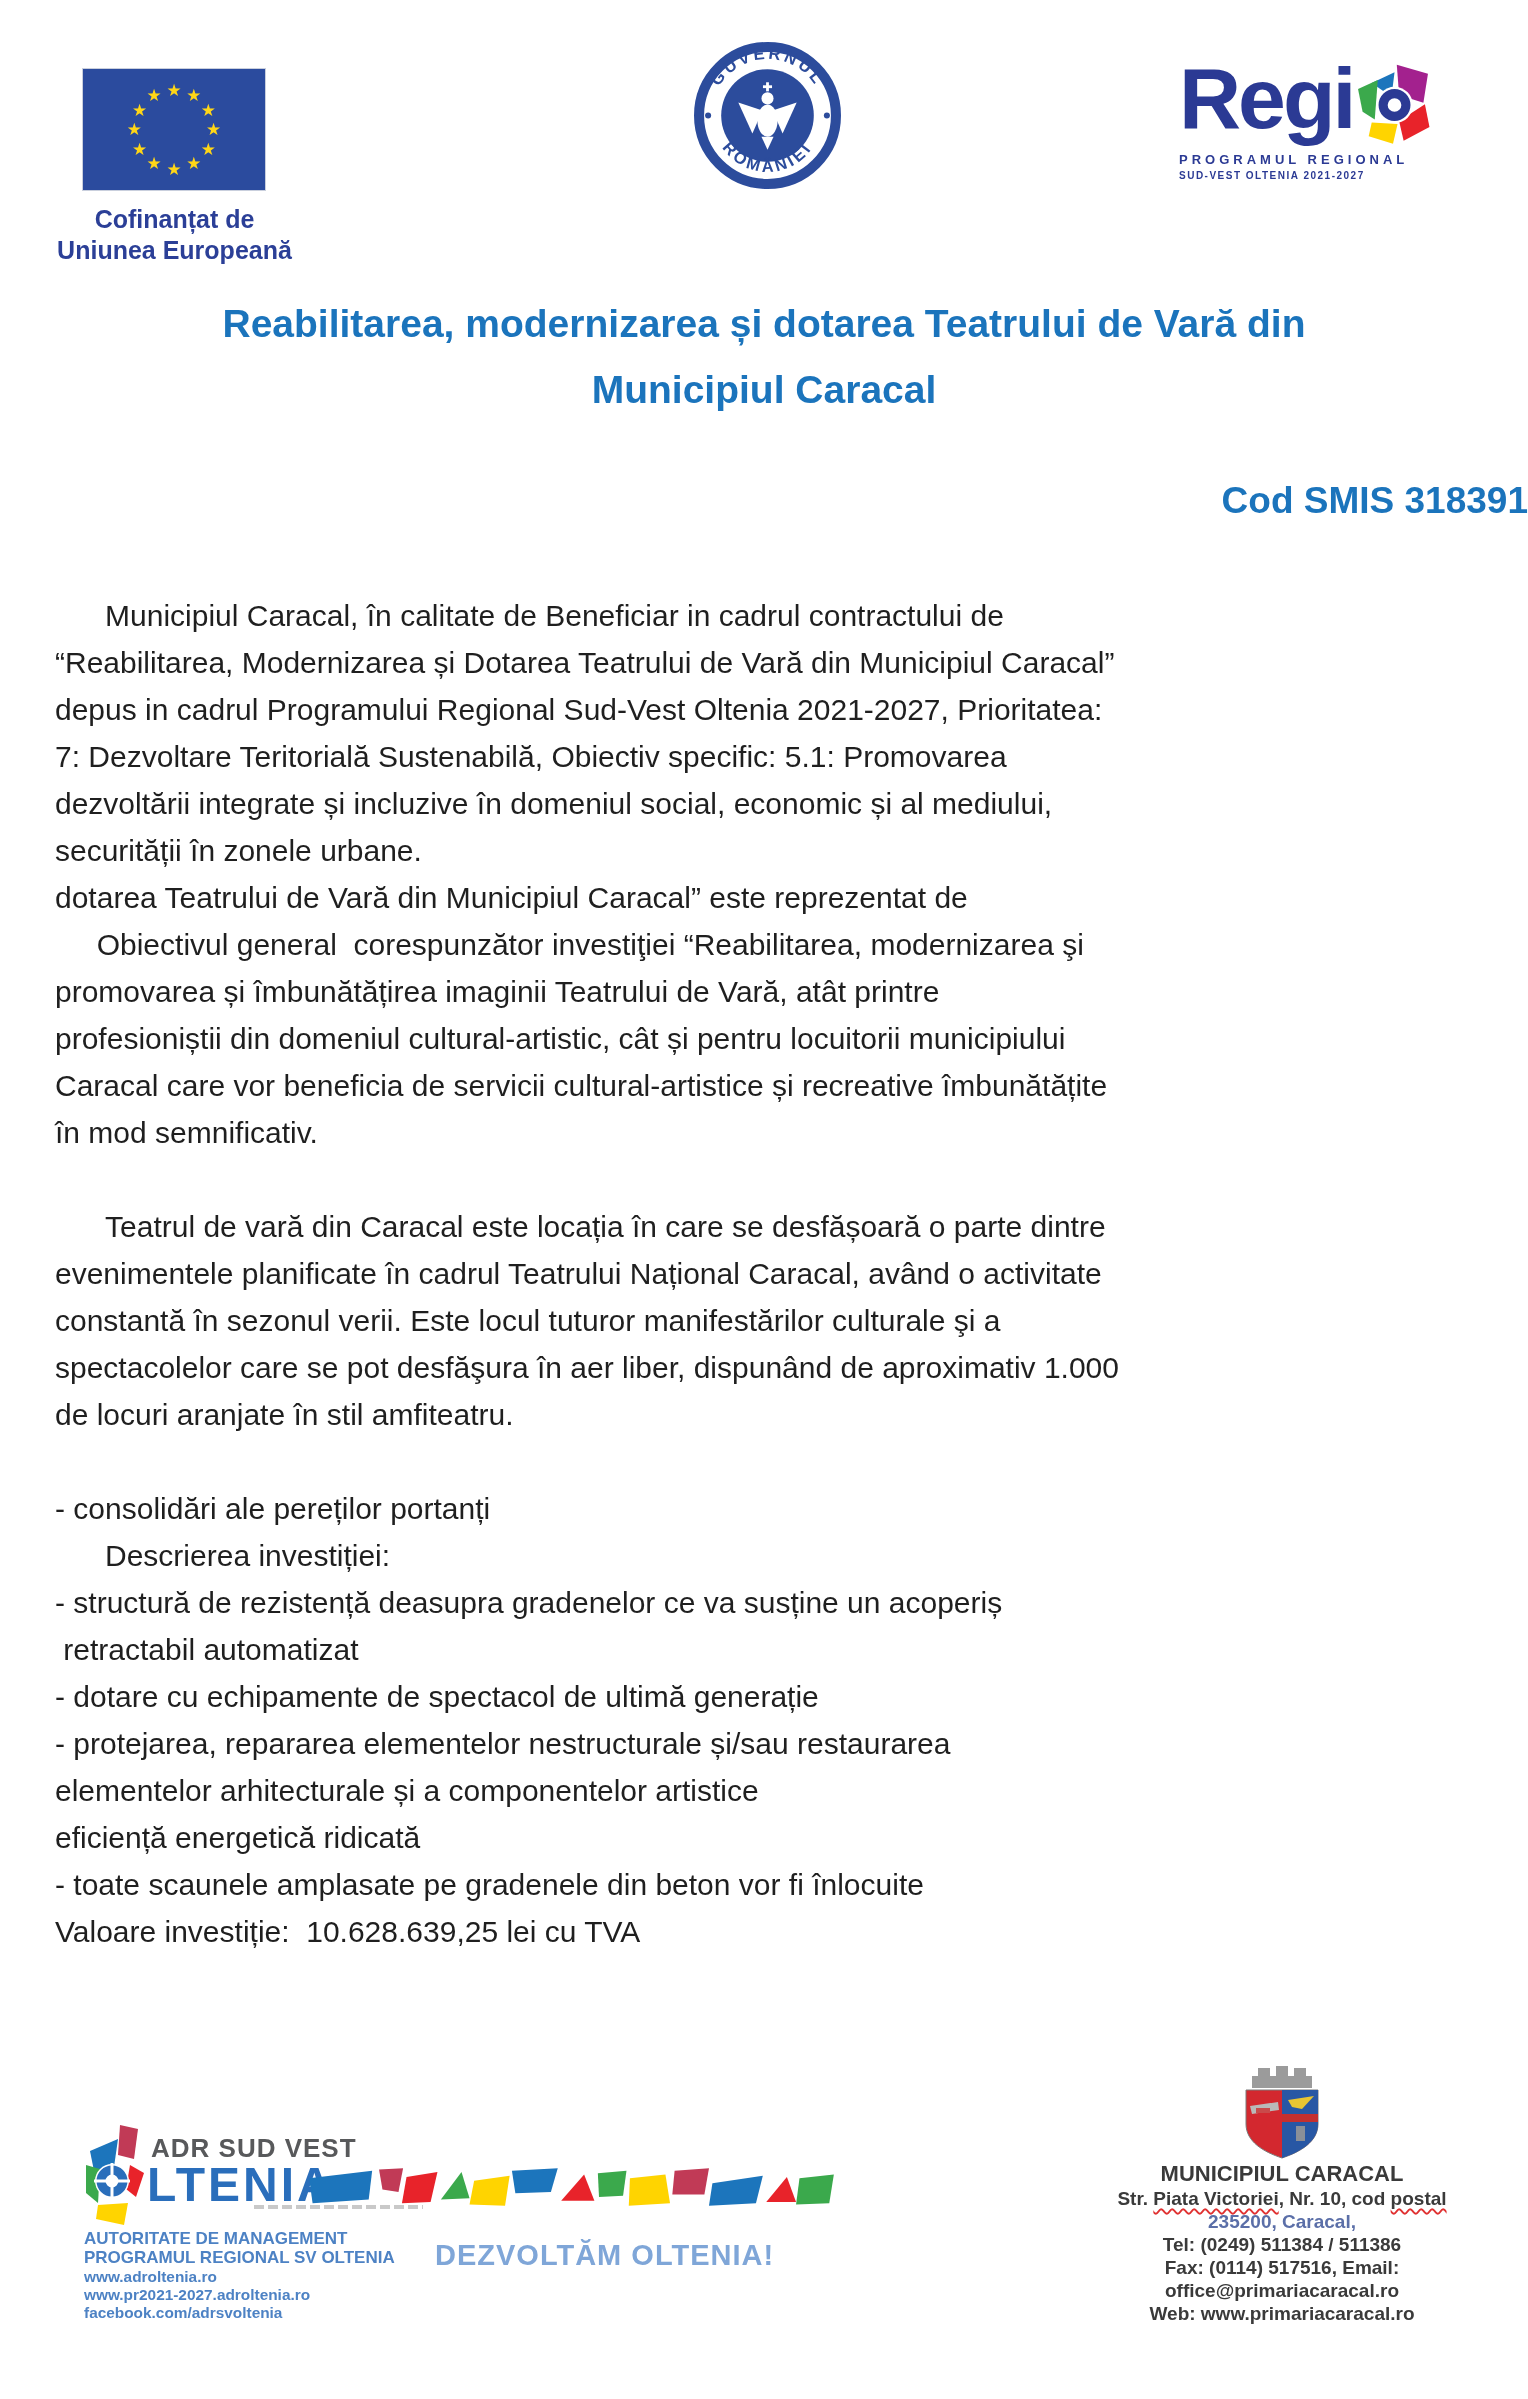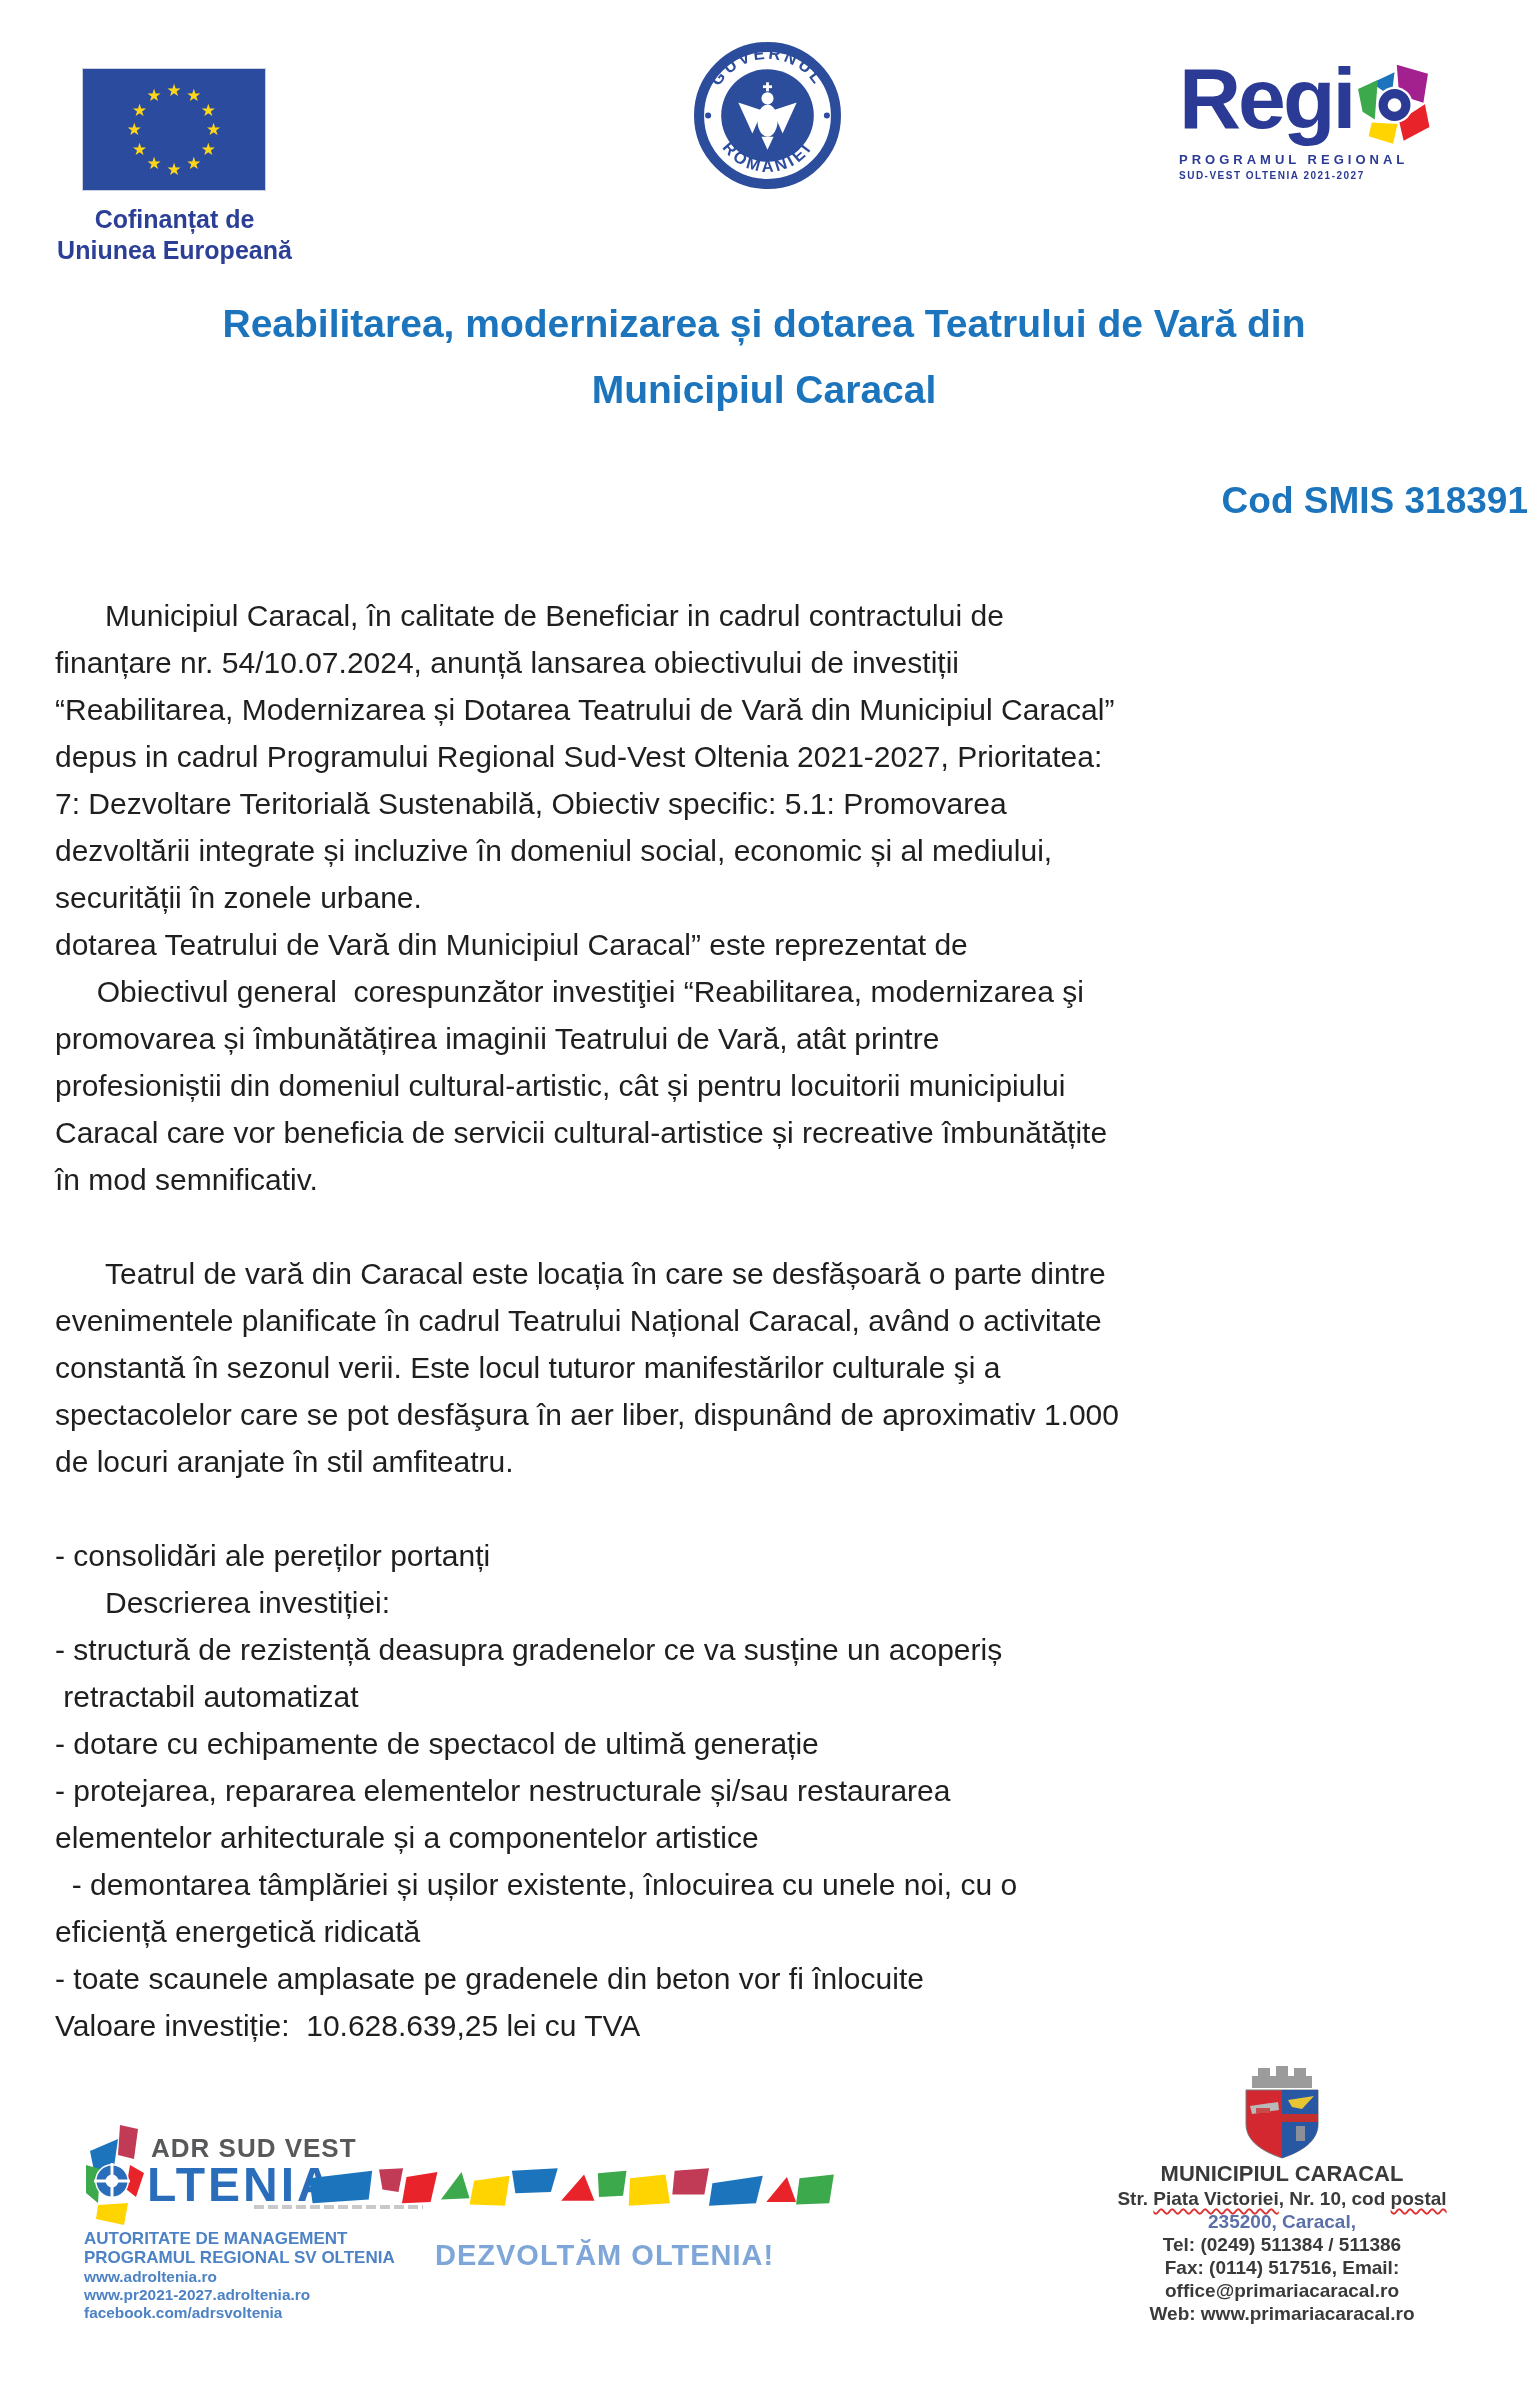--- a/index.html
+++ b/index.html
@@ -130,21 +130,20 @@
   </div>
 
   <div class="doc-title">
     <div>Reabilitarea, modernizarea și dotarea Teatrului de Vară din</div>
     <div>Municipiul Caracal</div>
   </div>
   <div class="smis">Cod SMIS 318391</div>
 
   <div class="doc-body">
       <div>      Municipiul Caracal, în calitate de Beneficiar in cadrul contractului de</div>
-      <div>finanțare nr. 54/10.07.2024, anunță lansarea obiectivului de investiții</div>
       <div>“Reabilitarea, Modernizarea și Dotarea Teatrului de Vară din Municipiul Caracal”</div>
       <div>depus in cadrul Programului Regional Sud-Vest Oltenia 2021-2027, Prioritatea:</div>
       <div>7: Dezvoltare Teritorială Sustenabilă, Obiectiv specific: 5.1: Promovarea</div>
       <div>dezvoltării integrate și incluzive în domeniul social, economic și al mediului,</div>
       <div>securității în zonele urbane.</div>
       <div>dotarea Teatrului de Vară din Municipiul Caracal” este reprezentat de</div>
       <div>     Obiectivul general  corespunzător investiţiei “Reabilitarea, modernizarea şi</div>
       <div>promovarea și îmbunătățirea imaginii Teatrului de Vară, atât printre</div>
       <div>profesioniștii din domeniul cultural-artistic, cât și pentru locuitorii municipiului</div>
       <div>Caracal care vor beneficia de servicii cultural-artistice și recreative îmbunătățite</div>
@@ -156,21 +155,20 @@
       <div>spectacolelor care se pot desfăşura în aer liber, dispunând de aproximativ 1.000</div>
       <div>de locuri aranjate în stil amfiteatru.</div>
       <div>&nbsp;</div>
       <div>- consolidări ale pereților portanți</div>
       <div>      Descrierea investiției:</div>
       <div>- structură de rezistență deasupra gradenelor ce va susține un acoperiș</div>
       <div> retractabil automatizat</div>
       <div>- dotare cu echipamente de spectacol de ultimă generație</div>
       <div>- protejarea, repararea elementelor nestructurale și/sau restaurarea</div>
       <div>elementelor arhitecturale și a componentelor artistice</div>
-      <div>  - demontarea tâmplăriei și ușilor existente, înlocuirea cu unele noi, cu o</div>
       <div>eficiență energetică ridicată</div>
       <div>- toate scaunele amplasate pe gradenele din beton vor fi înlocuite</div>
       <div>Valoare investiție:  10.628.639,25 lei cu TVA</div>
     </div>
 
   <svg class="adr-icon" viewBox="0 0 62 100">
     <polygon points="36,0 54,4 50,34 34,30" style="fill:var(--pin-crimson)"></polygon>
     <polygon points="6,26 34,14 30,42 10,46" style="fill:var(--pin-blue)"></polygon>
     <polygon points="2,40 16,44 14,78 2,68" style="fill:var(--pin-green)"></polygon>
     <polygon points="14,80 44,78 40,100 12,94" style="fill:var(--pin-yellow)"></polygon>

